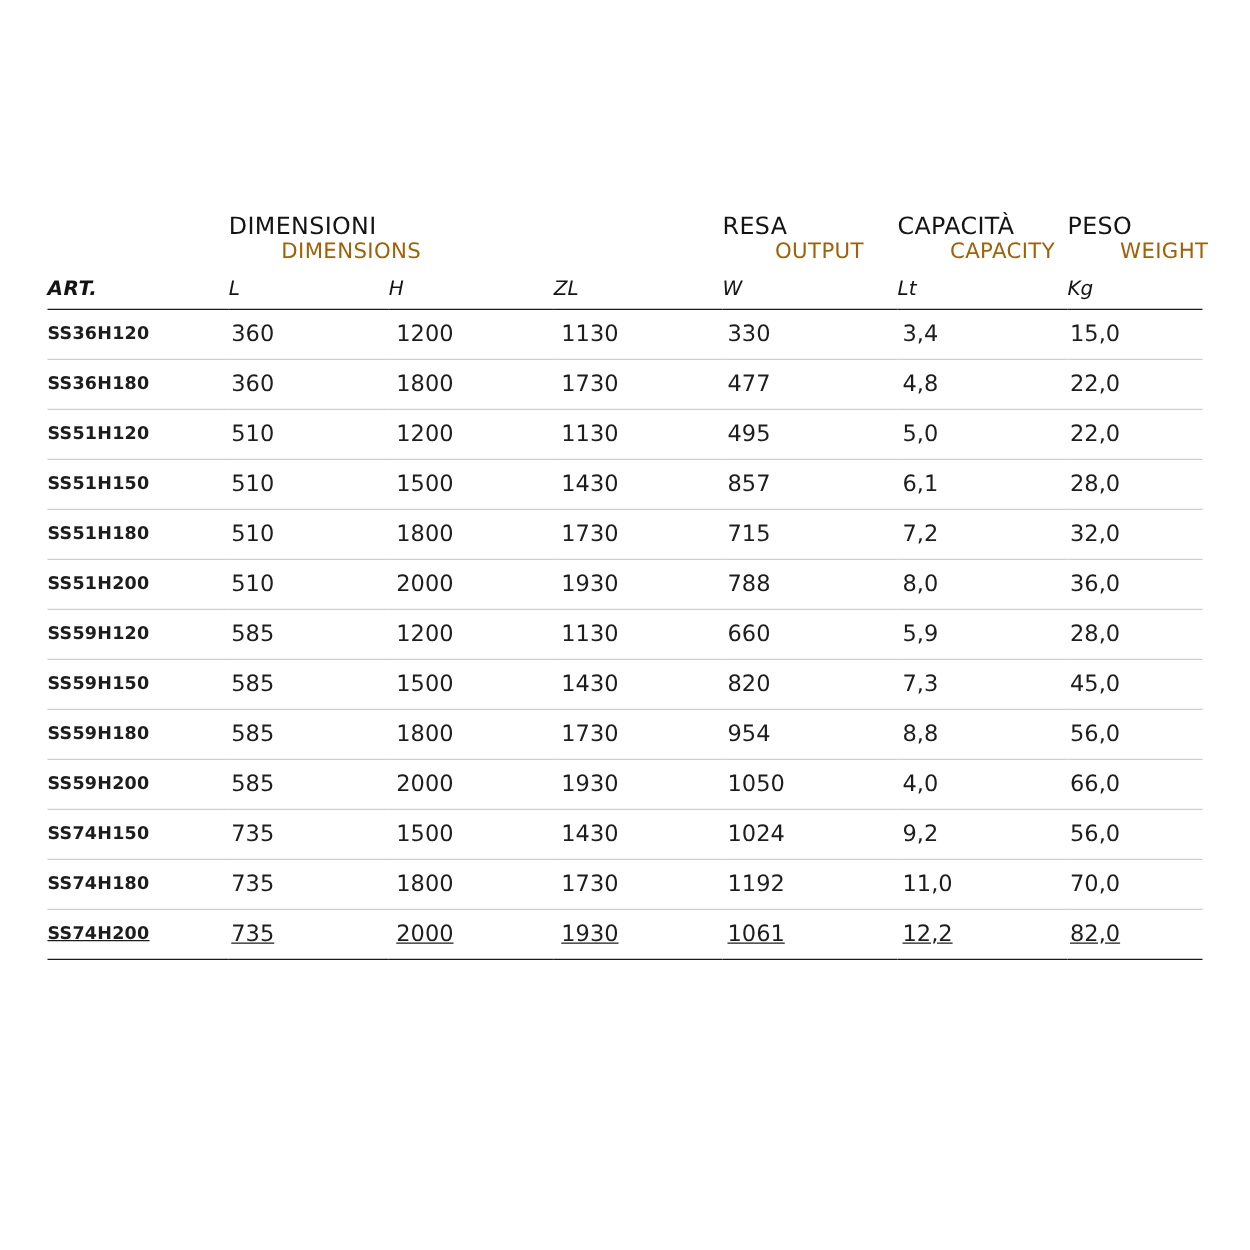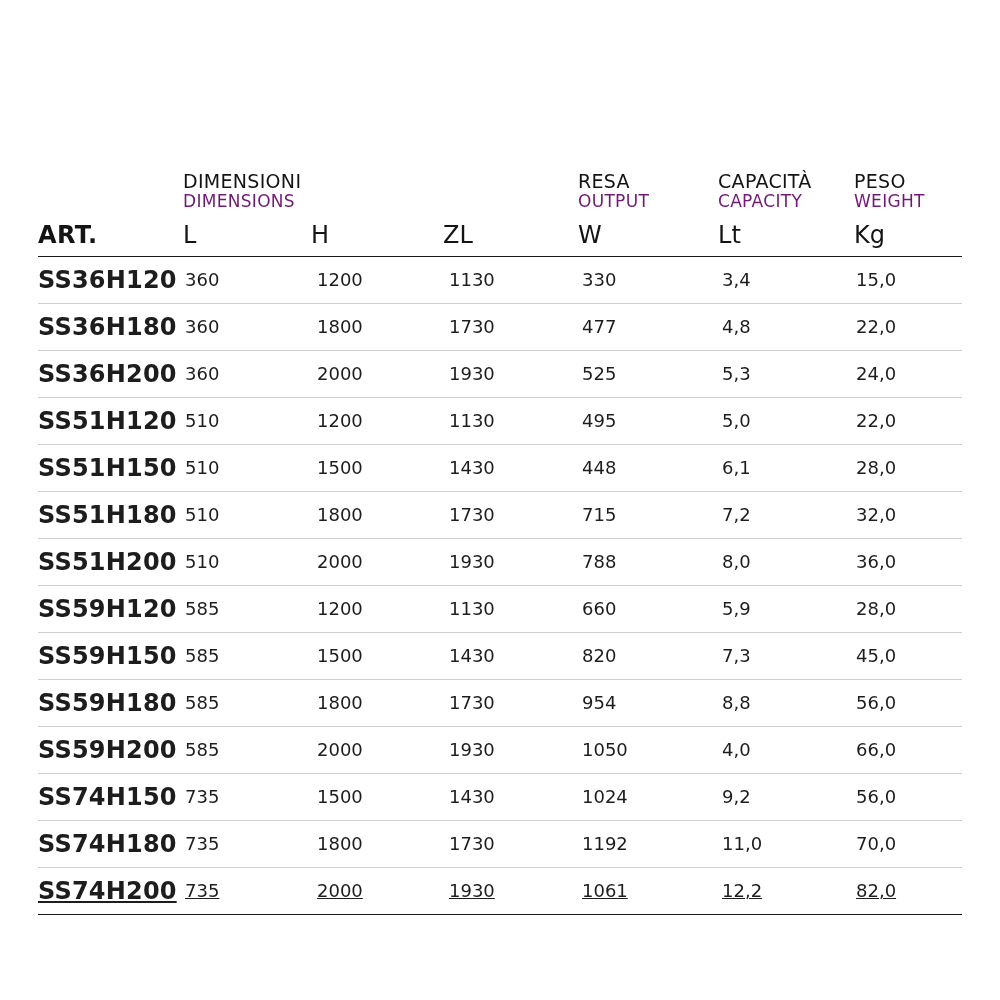--- a/index.html
+++ b/index.html
@@ -48,53 +48,55 @@
   }
   .grp .it {
     font-size: 19px;
     letter-spacing: 0.3px;
     color: #141414;
     display: block;
   }
   .grp .en {
     font-size: 17px;
     letter-spacing: 0.3px;
-    color: #701a75;
+    color: #a16207;
     display: block;
     margin-top: 1px;
+    margin-left: 42px;
   }
 
   
   tr.unit-row td {
-    font-size: 24px;
+    font-size: 16px;
     padding: 4px 0 7px 0;
     border-bottom: 1.6px solid #1a1a1a;
     vertical-align: bottom;
     color: #141414;
+    font-style: italic;
   }
   tr.unit-row td.art {
     font-weight: 600;
     letter-spacing: 0.4px;
   }
 
   tbody tr td {
     font-size: 18px;
     padding: 9px 0 9px 0;
     border-bottom: 1px solid #cfcfcf;
     color: #1d1d1d;
     white-space: nowrap;
   }
   tbody tr:last-child td {
     border-bottom: 1.6px solid #1a1a1a;
     text-decoration: underline;
   }
   tbody td.art {
     font-weight: 600;
     letter-spacing: 0.2px;
-    font-size: 24px;
+    font-size: 14px;
     margin-left: 11px;
   }
   
   td.pad-l  { padding-left: 2px; }
   td.pad-h  { padding-left: 6px; }
   td.pad-zl { padding-left: 6px; }
   td.pad-w  { padding-left: 4px; }
   td.pad-lt { padding-left: 4px; }
   td.pad-kg { padding-left: 2px; }
 </style>
@@ -163,43 +165,34 @@
       <tr>
         <td class="art">SS36H180</td>
         <td class="pad-l">360</td>
         <td class="pad-h">1800</td>
         <td class="pad-zl">1730</td>
         <td class="pad-w">477</td>
         <td class="pad-lt">4,8</td>
         <td class="pad-kg">22,0</td>
       </tr>
       <tr>
-        <td class="art">SS36H200</td>
-        <td class="pad-l">360</td>
-        <td class="pad-h">2000</td>
-        <td class="pad-zl">1930</td>
-        <td class="pad-w">525</td>
-        <td class="pad-lt">5,3</td>
-        <td class="pad-kg">24,0</td>
-      </tr>
-      <tr>
         <td class="art">SS51H120</td>
         <td class="pad-l">510</td>
         <td class="pad-h">1200</td>
         <td class="pad-zl">1130</td>
         <td class="pad-w">495</td>
         <td class="pad-lt">5,0</td>
         <td class="pad-kg">22,0</td>
       </tr>
       <tr>
         <td class="art">SS51H150</td>
         <td class="pad-l">510</td>
         <td class="pad-h">1500</td>
         <td class="pad-zl">1430</td>
-        <td class="pad-w">448</td>
+        <td class="pad-w">857</td>
         <td class="pad-lt">6,1</td>
         <td class="pad-kg">28,0</td>
       </tr>
       <tr>
         <td class="art">SS51H180</td>
         <td class="pad-l">510</td>
         <td class="pad-h">1800</td>
         <td class="pad-zl">1730</td>
         <td class="pad-w">715</td>
         <td class="pad-lt">7,2</td>

